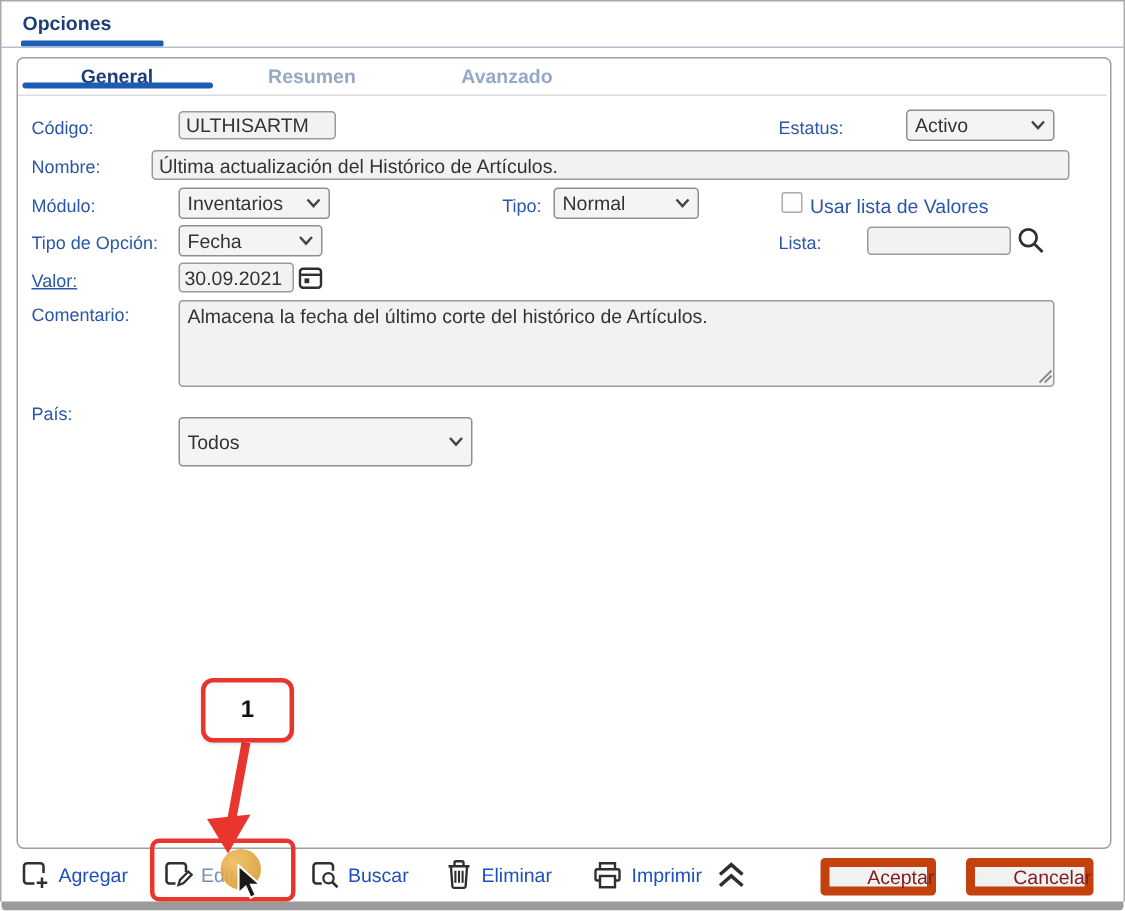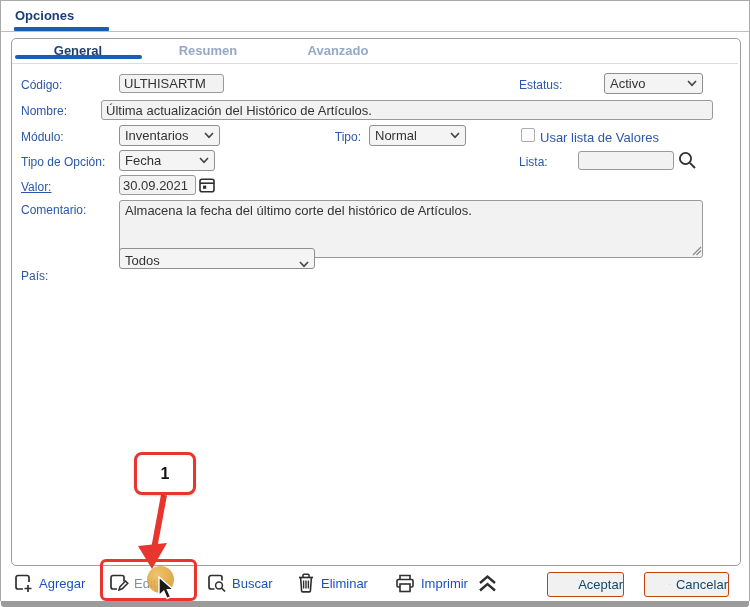--- a/index.html
+++ b/index.html
@@ -22,21 +22,21 @@
   .flabel{font-size:12px;color:#2b57a8;white-space:nowrap;}
   .tinput{box-sizing:border-box;background:#f2f2f2;border:1px solid #9a9a9a;border-radius:3px;font-family:"Liberation Sans",sans-serif;font-size:13px;color:#333;padding:1px 4px;outline:none;}
   .sel{box-sizing:border-box;background:#f4f4f4;border:1px solid #8f8f8f;border-radius:3px;display:flex;align-items:center;justify-content:space-between;padding:0 5px 0 5px;font-size:13px;color:#333;cursor:default;}
   .sel .chev{flex:0 0 auto;margin-left:4px;}
   .checkbox{box-sizing:border-box;width:14px;height:14px;background:#fdfdfd;border:1px solid #ababab;border-radius:2px;display:inline-block;}
   textarea.tinput{resize:none;padding:2px 5px;line-height:1.25;overflow:hidden;}
   
   .tool{display:flex;align-items:center;gap:5px;cursor:pointer;}
   .tool-label{font-size:13px;color:#1e4fc0;}
   .tool-label.disabled{color:#7d90b0;}
-  .btn{box-sizing:border-box;display:flex;align-items:center;justify-content:center;gap:6px;background:#f1f1f1;border:1px solid #c2410c;border-radius:3px;font-size:13px;color:#0c4a6e;cursor:pointer;padding-left:24px;}
+  .btn{box-sizing:border-box;display:flex;align-items:center;justify-content:center;gap:6px;background:#f1f1f1;border:6px solid #c2410c;border-radius:3px;font-size:13px;color:#7f1d1d;cursor:pointer;padding-left:24px;}
   
   .callout{box-sizing:border-box;background:#fff;border:3px solid #e8352e;border-radius:8px;display:flex;align-items:center;justify-content:center;font-size:16px;font-weight:bold;color:#111;box-shadow:0 1px 2px rgba(0,0,0,.15);}
   .hl-rect{box-sizing:border-box;border:3px solid #e8352e;border-radius:6px;background:transparent;}
   .gold-dot{border-radius:50%;background:radial-gradient(circle at 35% 32%,#edbc5f 0%,#e0a53e 55%,#d3962c 100%);opacity:.9;}
   .bottom-bar{background:#9b9b9b;border-radius:0 0 3px 3px;}
 </style>
 </head>
 <body>
 
 <div class="window">
@@ -105,21 +105,21 @@
       <rect x="5" y="9.6" width="3.2" height="3.2" fill="#2f2f2f"></rect>
     </svg>
 
   <div class="abs flabel" style="left:20px;top:202px;">Comentario:</div>
   <textarea class="abs tinput" style="left: 118px; top: 199px; width: 584px; height: 58px;">Almacena la fecha del último corte del histórico de Artículos.</textarea>
   <svg class="abs" style="left:691px;top:245px;" width="10" height="10" viewBox="0 0 10 10">
       <path d="M1 9 L9 1 M4.5 9 L9 4.5" stroke="#8a8a8a" stroke-width="1.2" fill="none"></path>
     </svg>
 
   <div class="abs flabel" style="left:20px;top:268px;">País:</div>
-  <div class="abs sel" style="left:118px;top:247px;width:196px;height:21px;align-items:flex-end;">
+  <div class="abs sel" style="left:118px;top:277px;width:196px;height:33px;">
     <span>Todos</span>
     <svg class="chev" width="10" height="7" viewBox="0 0 10 7">
         <path d="M1 1 L5 5.4 L9 1" fill="none" stroke="#444" stroke-width="1.6"></path>
       </svg>
   </div>
 
   <div class="abs tool" style="left:12px;top:572px;">
     <svg width="21" height="21" viewBox="0 0 21 21">
         <path d="M16 9 V4.5 a2 2 0 0 0 -2 -2 H5 a2 2 0 0 0 -2 2 V14 a2 2 0 0 0 2 2 h5" fill="none" stroke="#2f2f2f" stroke-width="1.7"></path>
         <path d="M15 12 v7 M11.5 15.5 h7" stroke="#2f2f2f" stroke-width="1.7" fill="none"></path>

